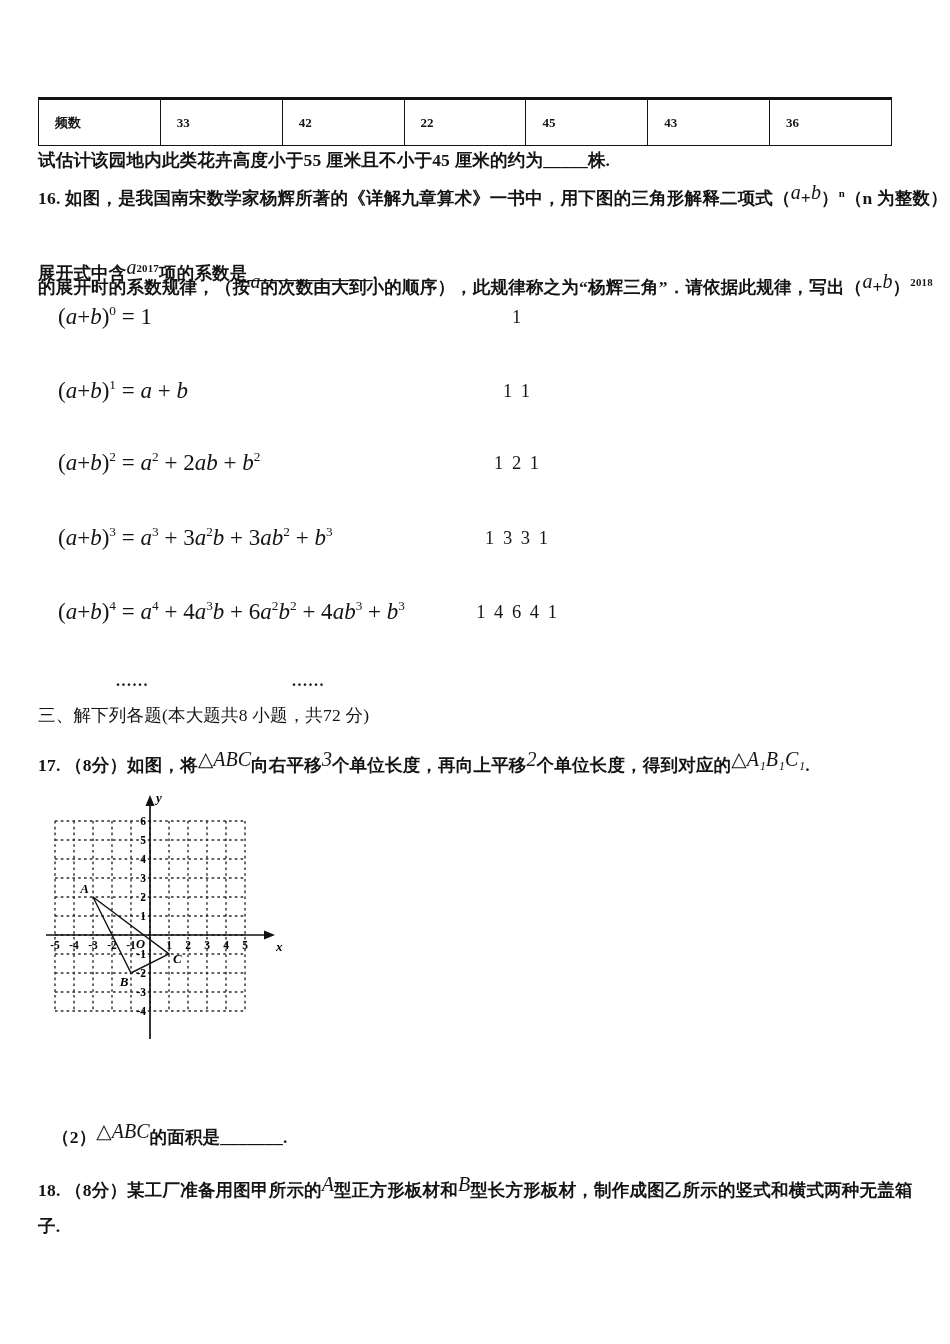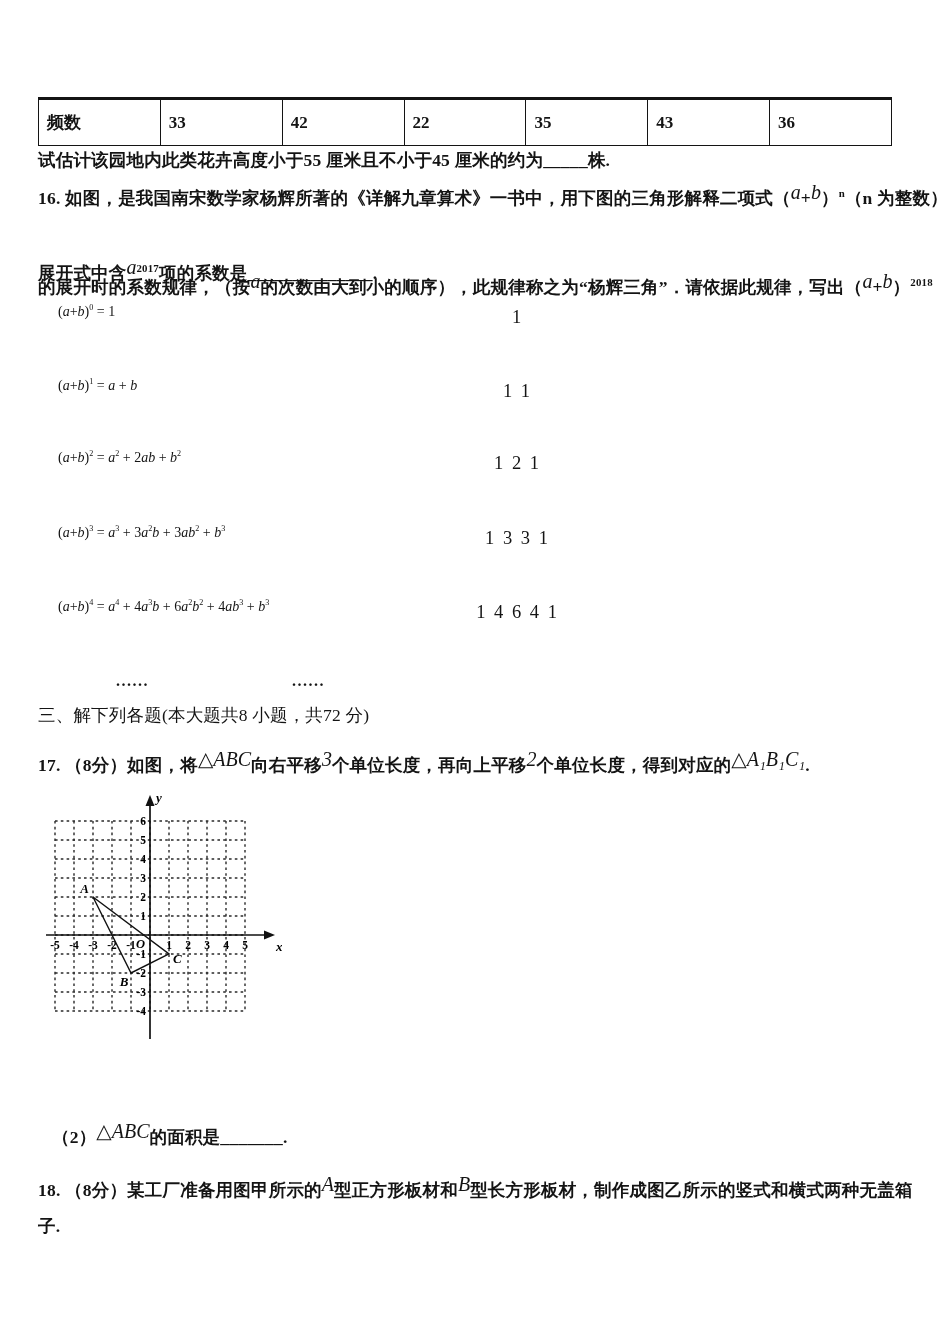--- a/index.html
+++ b/index.html
@@ -21,29 +21,29 @@
     position:relative; top:-5px; letter-spacing:0;
   }
   
   .freq-table {
     border-collapse:collapse; table-layout:fixed;
     width:854px; height:49px;
     border:1.5px solid #141414; border-top-width:3px;
   }
   .freq-table td {
     border:1.5px solid #141414; vertical-align:middle;
-    padding-left:8px; font-size:17px; font-weight:700;
+    padding-left:16px; font-size:13px; font-weight:700;
     font-family:"Liberation Serif","DejaVu Serif",serif;
   }
   
   .frm-row { position:absolute; left:0; width:950px; height:34px; }
   .frm {
     position:absolute; left:58px; top:0;
     font-family:"Liberation Serif","DejaVu Serif",serif;
-    font-size:14px; font-weight:500; white-space:nowrap;
+    font-size:23px; font-weight:500; white-space:nowrap;
   }
   .frm .mv { top:0; font-size:inherit; }
   .frm sup { font-size:58%; font-weight:500; }
   .pas {
     position:absolute; left:420px; top:4px; width:195px;
     text-align:center; font-size:18.5px; font-weight:500;
     letter-spacing:2px; white-space:nowrap;
     font-family:"Liberation Serif","DejaVu Serif",serif;
   }
   .dots { font-size:16px; font-weight:700; letter-spacing:1.5px; }
@@ -55,21 +55,21 @@
 
 <div class="page">
 
   <table class="freq-table abs" style="left:38px; top:97px;">
     <tbody>
         <tr>
       <td>频数</td>
       <td>33</td>
       <td>42</td>
       <td>22</td>
-      <td>35</td>
+      <td>45</td>
       <td>43</td>
       <td>36</td>
     </tr>
   </tbody>
     </table>
 
   <div class="cn abs" style="left:38px; top:148px;">试估计该园地内此类花卉高度小于55 厘米且不小于45 厘米的约为_____株.</div>
 
   <div class="cn abs" style="left:38px; top:186px;">16. 如图，是我国南宋数学家杨辉所著的《详解九章算术》一书中，用下图的三角形解释二项式（<span class="mv">a</span>+<span class="mv">b</span>）<sup>n</sup>（n 为整数）</div>
   <div class="cn abs" style="left:38px; top:233px;margin-top:42px;">的展开时的系数规律，（按<span class="mv">a</span>的次数由大到小的顺序），此规律称之为“杨辉三角”．请依据此规律，写出（<span class="mv">a</span>+<span class="mv">b</span>）<sup>2018</sup></div>

